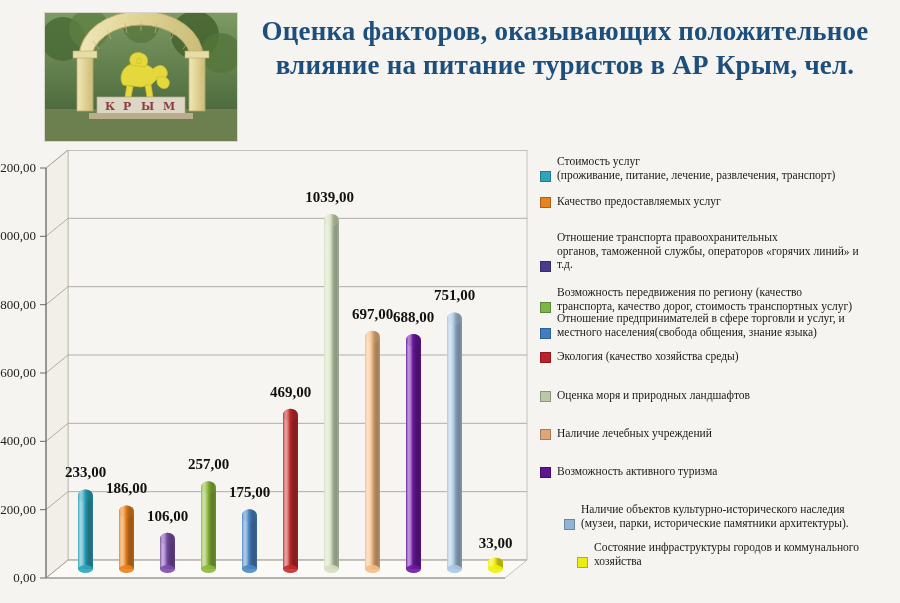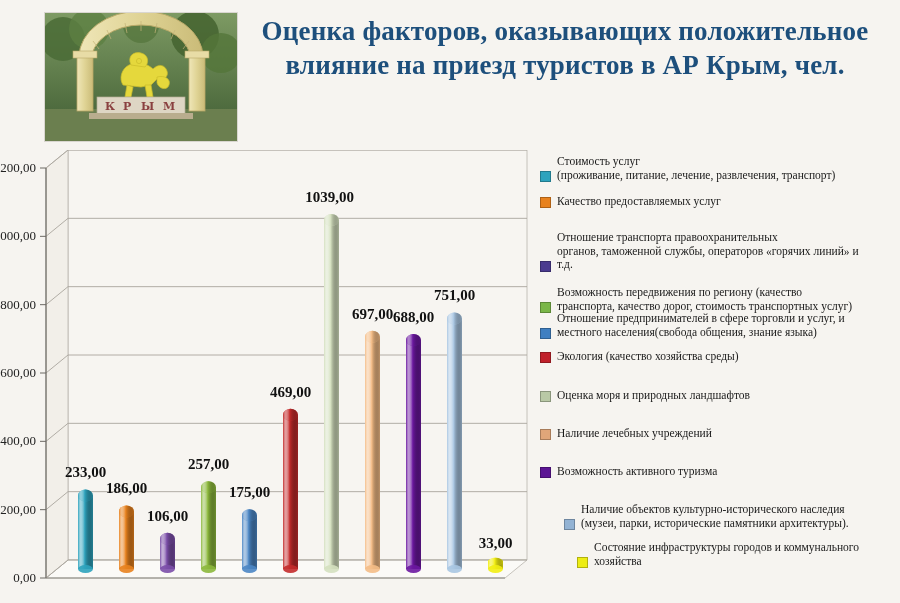--- a/index.html
+++ b/index.html
@@ -121,21 +121,21 @@
       <g fill="#8a4040" font-family="DejaVu Serif, serif" font-size="11" font-weight="bold">
         <text x="60" y="97">К</text>
         <text x="78" y="97">Р</text>
         <text x="96" y="97">Ы</text>
         <text x="118" y="97">М</text>
       </g>
       <rect x="44" y="100" width="104" height="6" fill="#b9ad8e"></rect>
     </svg>
   </div>
 
-  <div class="title">Оценка факторов, оказывающих положительное влияние на приезд туристов в АР Крым, чел.</div>
+  <div class="title">Оценка факторов, оказывающих положительное влияние на питание туристов в АР Крым, чел.</div>
 
   <div class="plot">
     <svg id="chart-svg" width="530" height="453">
         <polygon points="68,0 527,0 527,410 68,410" fill="#f7f5f1" stroke="#b9b5ad" stroke-width="0.8"></polygon>
         <polygon points="46,428 68,410 527,410 505,428" fill="#fbfaf7" stroke="#b9b5ad" stroke-width="0.8"></polygon>
         <polygon points="46,18 68,0 68,410 46,428" fill="#f2efe9" stroke="#b9b5ad" stroke-width="0.8"></polygon>
         <line x1="46" y1="428" x2="68" y2="410" stroke="#a9a59d" stroke-width="0.9"></line>
         <line x1="68" y1="410" x2="527" y2="410" stroke="#a9a59d" stroke-width="0.9"></line>
         <line x1="40" y1="428" x2="46" y2="428" stroke="#6d6a64" stroke-width="1"></line>
         <text x="36" y="432" text-anchor="end" class="ylabel">0,00</text>

